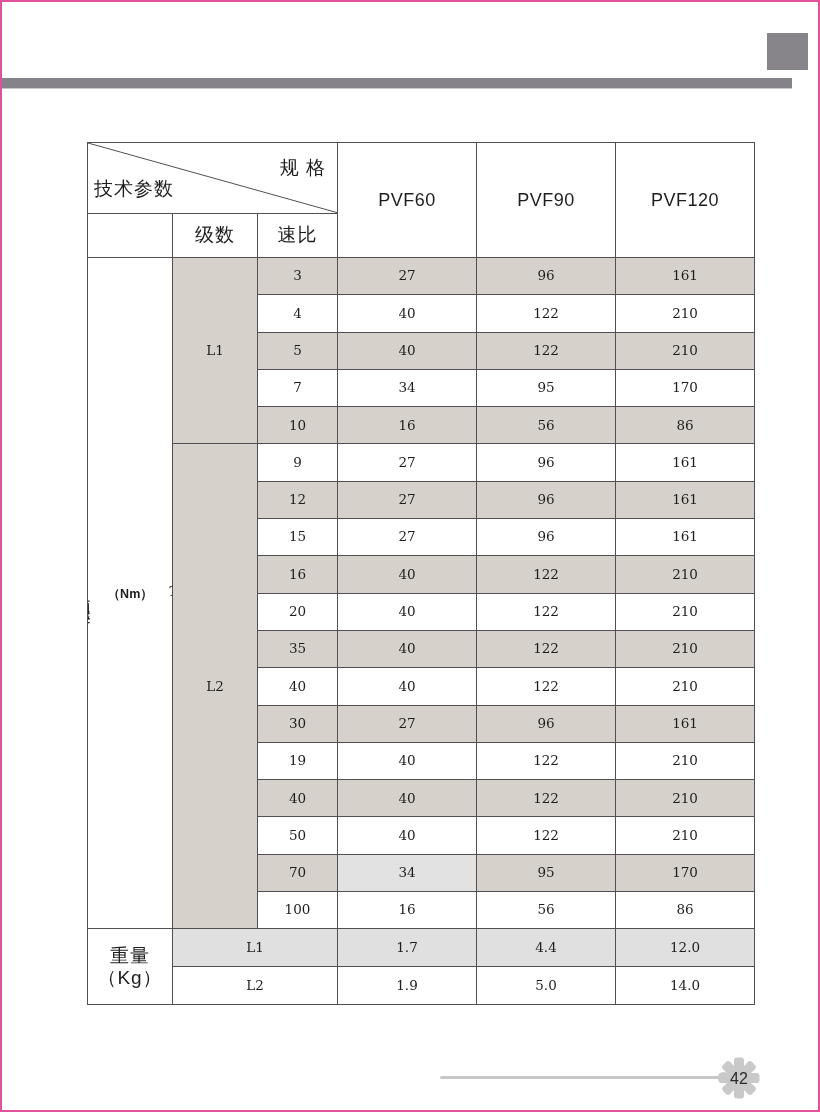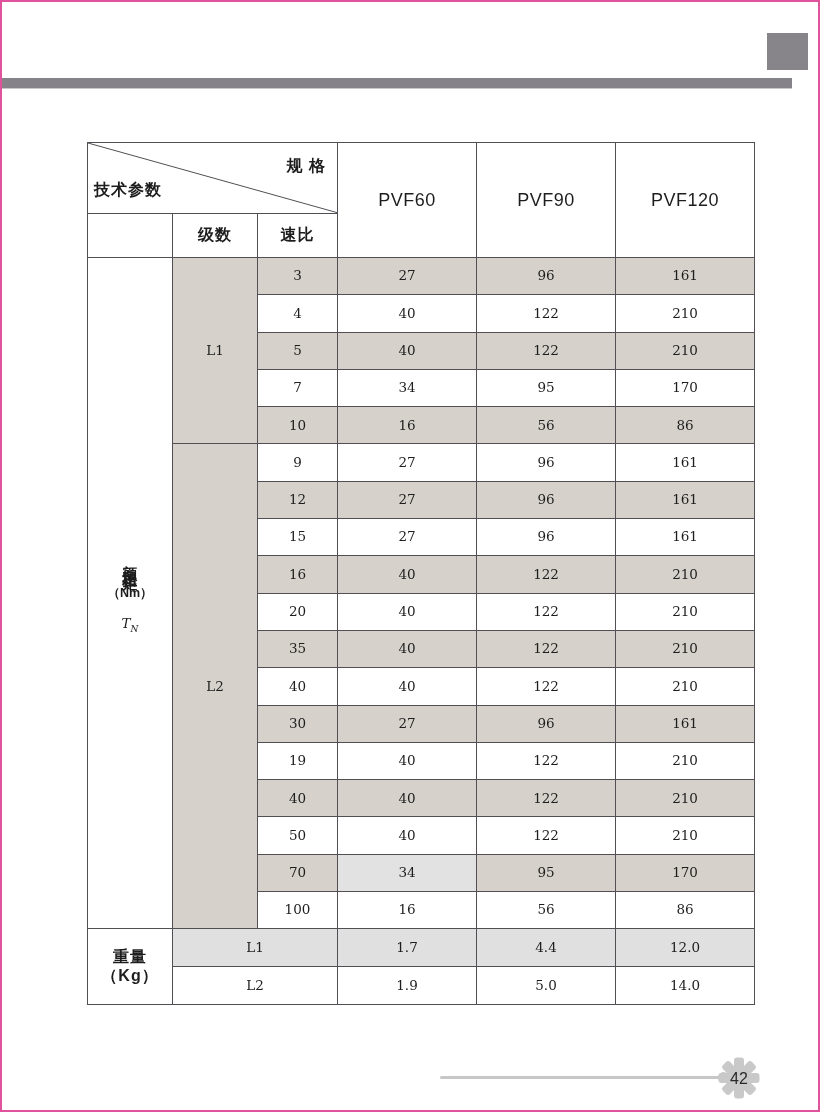--- a/index.html
+++ b/index.html
@@ -18,36 +18,36 @@
   }
   table.spec td{
     border:1px solid var(--line,#524f54);
     text-align:center;vertical-align:middle;line-height:1.15;
     padding:0;color:#1d1d1d;overflow:hidden;
   }
   thead tr.h1 td{height:114px;}
   thead tr.h2 td{height:43px;}
   tbody tr.data-row td{height:36.3px;}
   tbody tr.weight-row td{height:37px;}
-  .cjk{font-weight:bold;font-size:16px;letter-spacing:1px;}
+  .cjk{font-weight:normal;font-size:19px;letter-spacing:1px;}
   .num{font-family:"DejaVu Serif","Liberation Serif",serif;font-size:13.5px;}
   .pvf{font-family:"Liberation Sans",sans-serif;font-size:18px;letter-spacing:.5px;}
   .shade{background:var(--shade,#d6d2cb);}
   .shade-light{background:var(--shadelight,#e2e2e2);}
   .wshade{background:var(--wshade,#e0e0e0);}
   td.stage-td{background:var(--shade,#d6d2cb);}
   
   td.diag-cell{position:relative;}
   td.diag-cell svg{position:absolute;left:0;top:0;width:100%;height:100%;display:block;}
   td.diag-cell line{stroke:var(--line,#524f54);stroke-width:1;}
   .diag-top{position:absolute;right:11px;top:14px;}
   .diag-bottom{position:absolute;left:6px;bottom:13px;}
   
   td.rowhead{background:#fff;}
-  .torque-wrap{display:flex;flex-direction:column;align-items:center;justify-content:center;gap:16px;}
+  .torque-wrap{display:flex;align-items:center;justify-content:center;gap:16px;}
   .v-title{writing-mode:vertical-rl;text-orientation:upright;font-weight:bold;font-size:15px;letter-spacing:4px;}
   .t-unit{font-weight:bold;font-size:12.5px;margin-top:2px;}
   .t-sym{font-family:"DejaVu Serif",serif;font-style:italic;font-size:13.5px;text-align:right;}
   .t-sym sub{font-size:9px;}
   
   .footer-line{position:absolute;left:438px;top:1074px;width:280px;height:3px;background:#c7c7c7;border-radius:2px;}
   .footer-dot{position:absolute;left:716px;top:1070px;width:11px;height:11px;border-radius:50%;background:#c7c7c7;}
   .gear{position:absolute;left:715px;top:1054px;}
   .gear text{font-family:"Liberation Sans",sans-serif;font-size:16px;fill:#2a2a2a;}
 </style>

